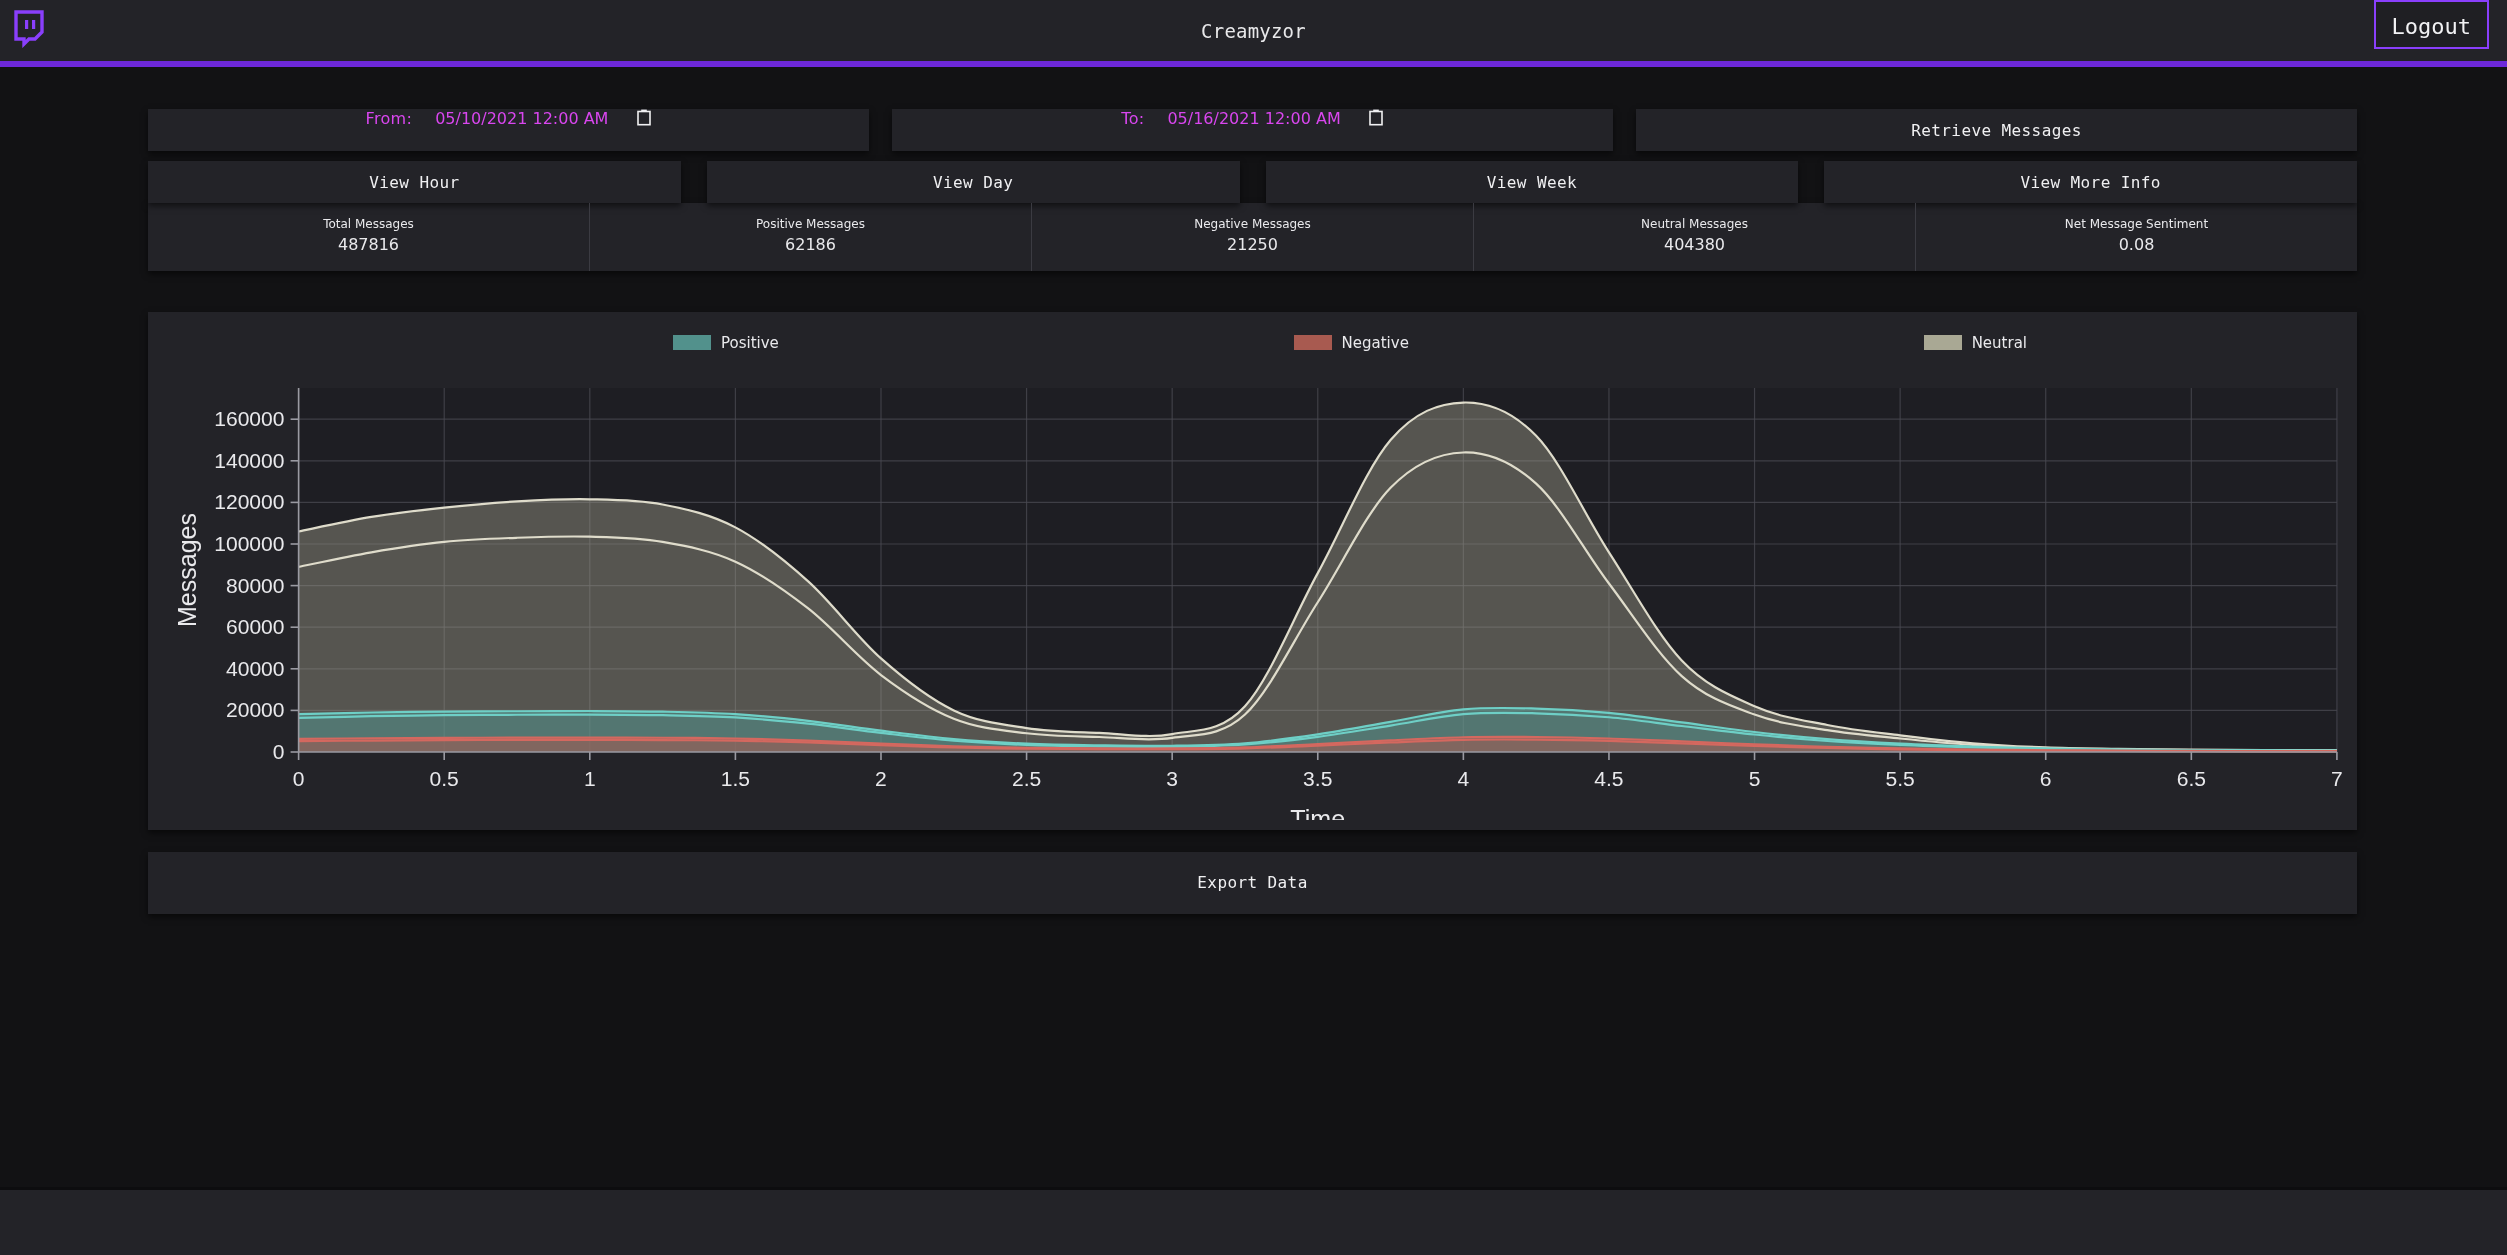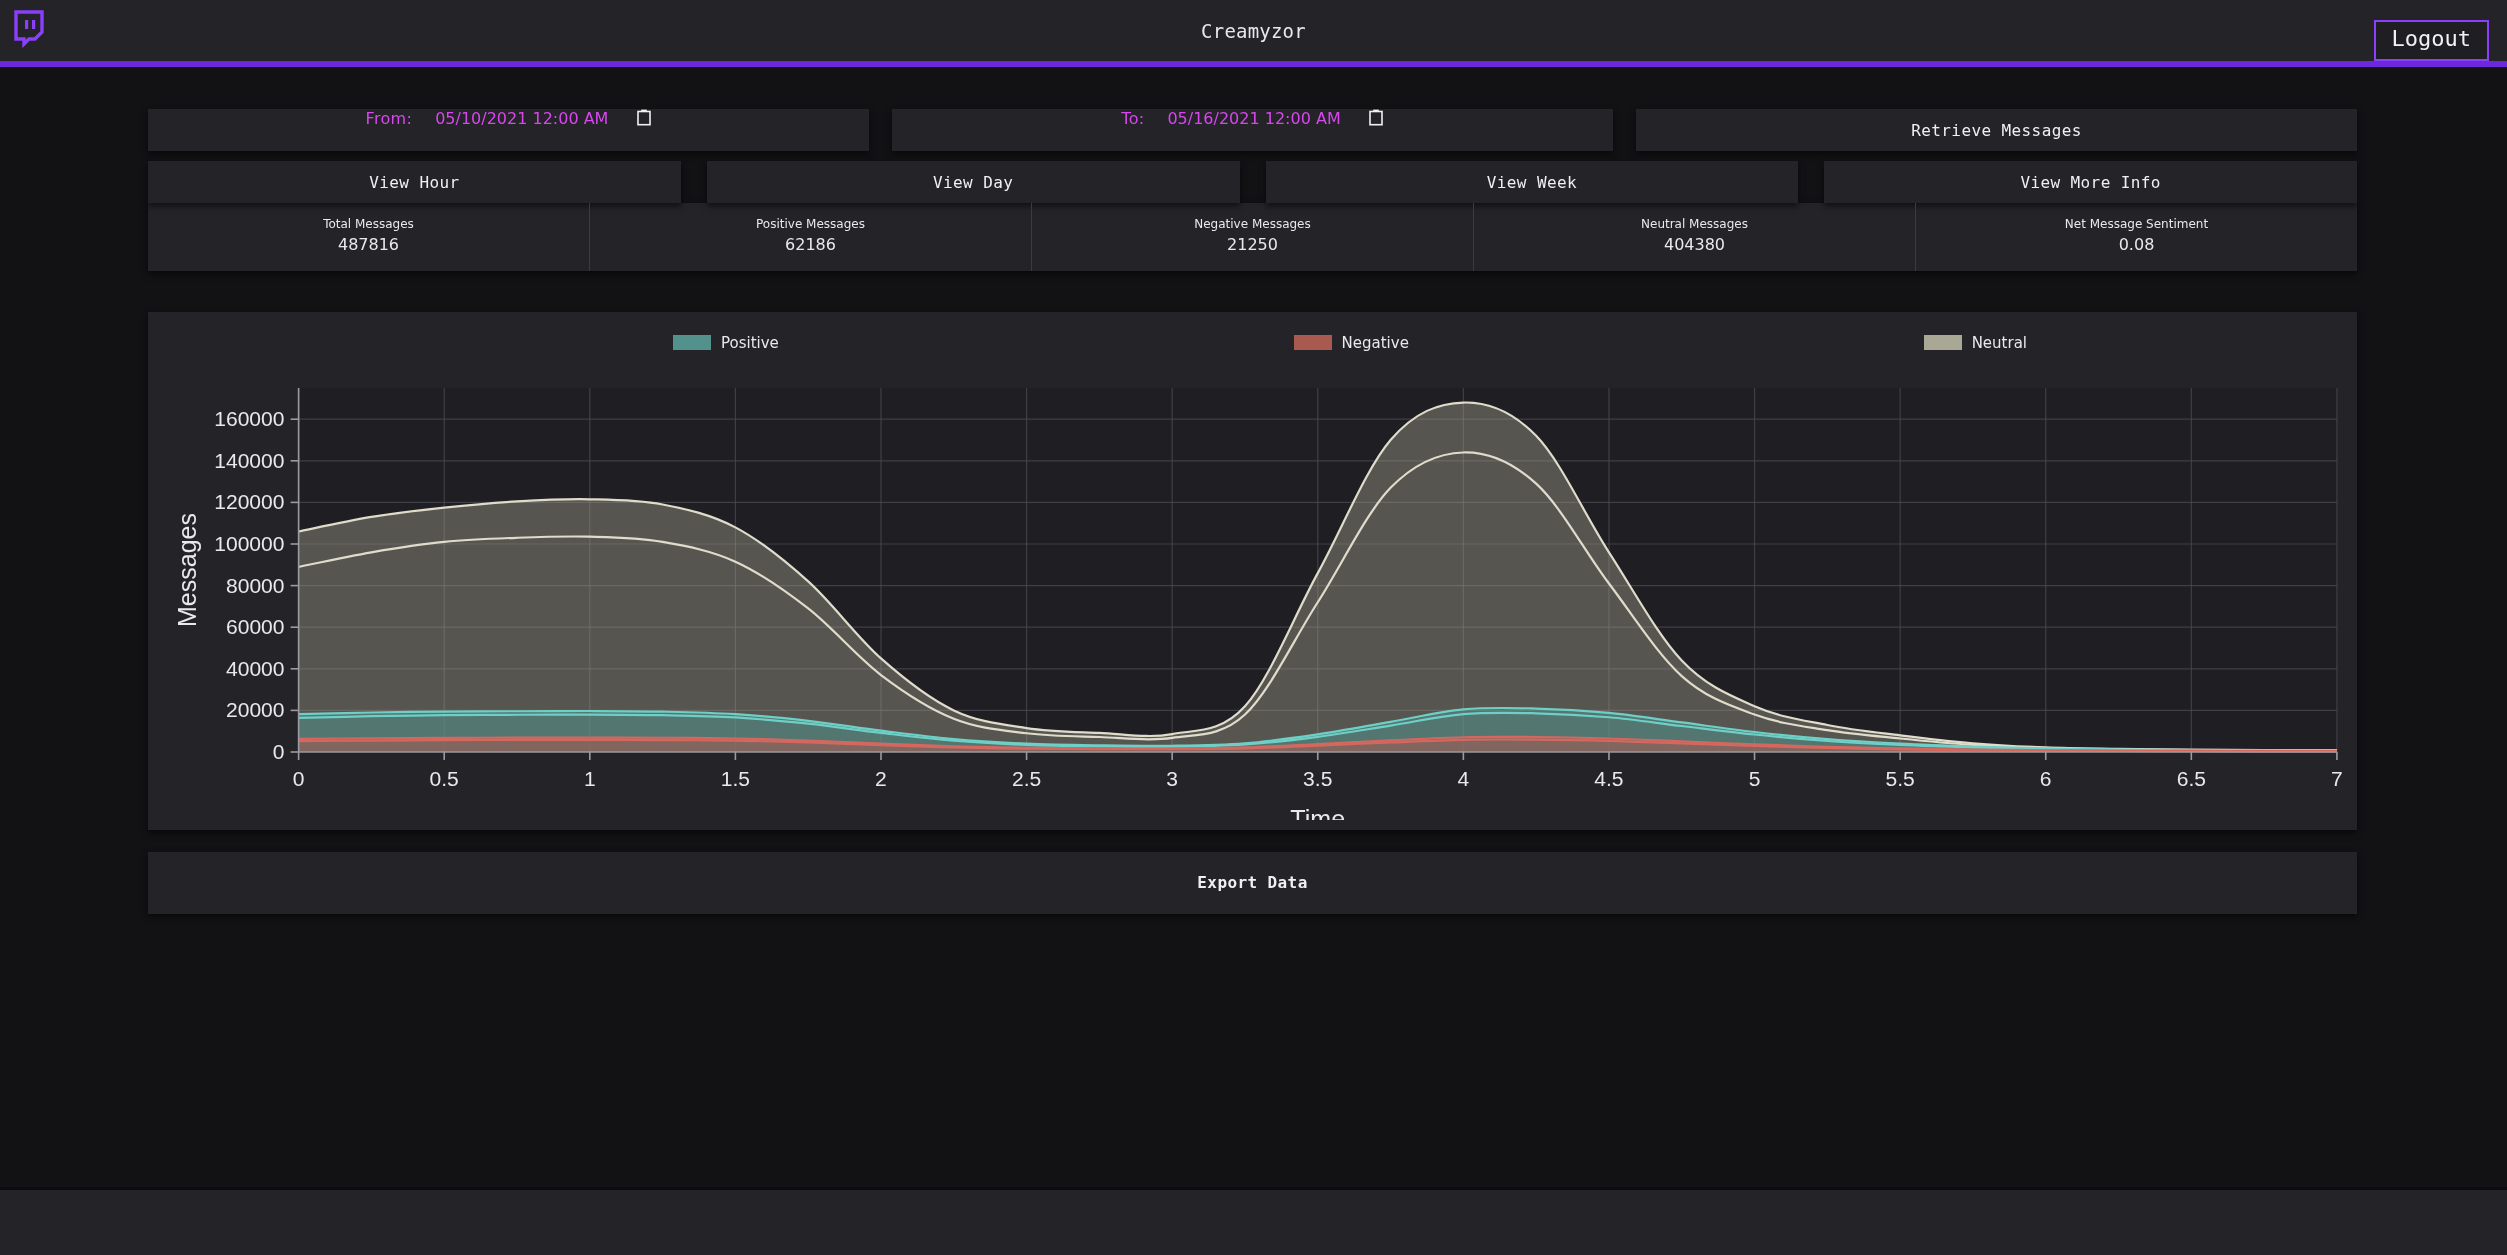--- a/index.html
+++ b/index.html
@@ -20,22 +20,22 @@
   }
   #logo-wrap { position: absolute; left: 12px; top: 10px; }
   #app-title {
     position: absolute; left: 0; right: 0; top: 0; bottom: 0;
     display: flex; align-items: center; justify-content: center;
     color: #e8e8ea; font-size: 19px; letter-spacing: .2px;
     font-family: "DejaVu Sans Mono", monospace;
     pointer-events: none;
   }
   #logout-btn {
-    position: absolute; right: 18px; top: 20px;
-    padding: 4px 16px 8px;
+    position: absolute; right: 18px; top: 0;
+    padding: 12px 16px 8px;
     border: 2px solid #8a3ffc;
     background: #1f1f23;
     color: #f2f2f4;
     font-size: 22px;
     font-family: "DejaVu Sans Mono", monospace;
     cursor: pointer;
     line-height: 1.15;
   }
 
   
@@ -125,21 +125,21 @@
   .legend-sw { width: 38px; height: 15px; display: block; }
   .legend-lbl {
     color: #e9e9ec; font-size: 15px;
     font-family: "DejaVu Sans", sans-serif;
   }
   #plot-wrap { position: relative; width: 100%; height: 460px; }
   #plot-svg { display: block; width: 100%; height: 100%; }
 
   
   #export-row { padding: 0 150px 0 148px; }
-  #export-btn { width: 100%; height: 62px; font-size: 16px; font-weight: bold; }
+  #export-btn { width: 100%; height: 62px; font-size: 16px; }
 
   
   #footer {
     position: absolute; left: 0; bottom: 0;
     width: 2507px; height: 68px;
     background: #232328;
     border-top: 3px solid #0d0d0f;
   }
 </style>
 </head>

